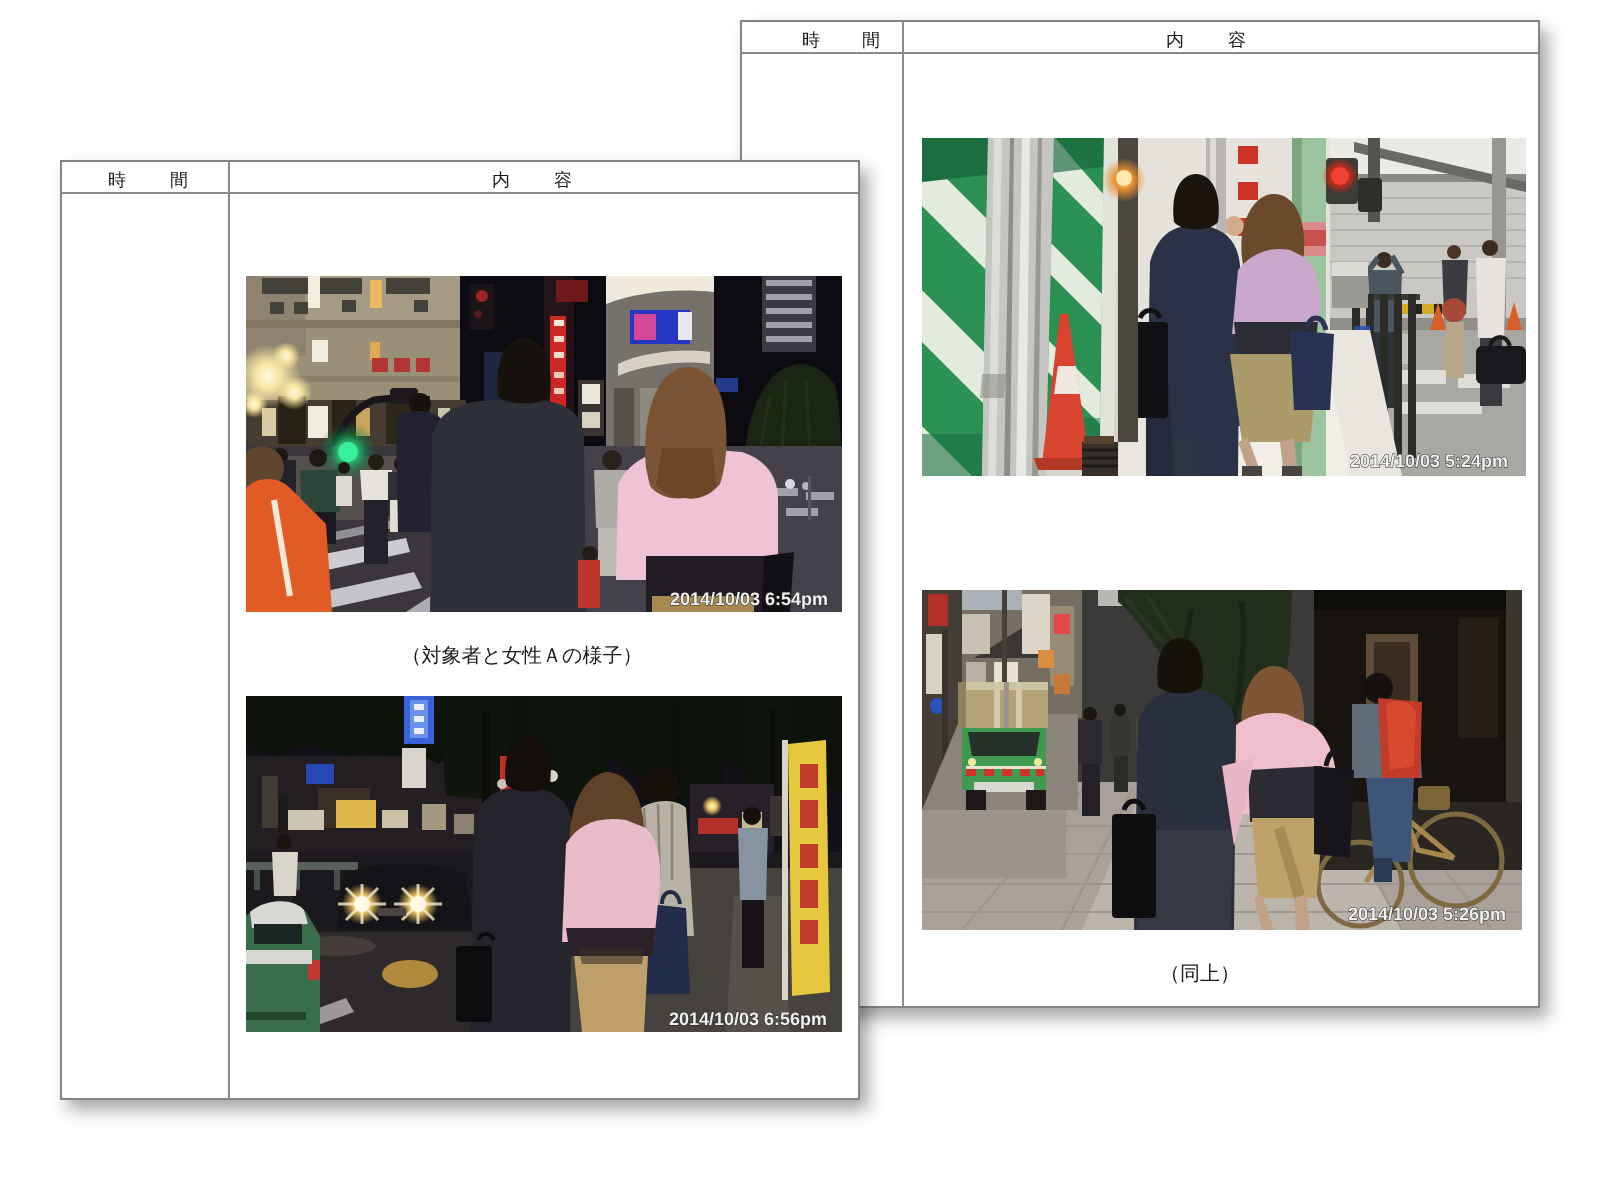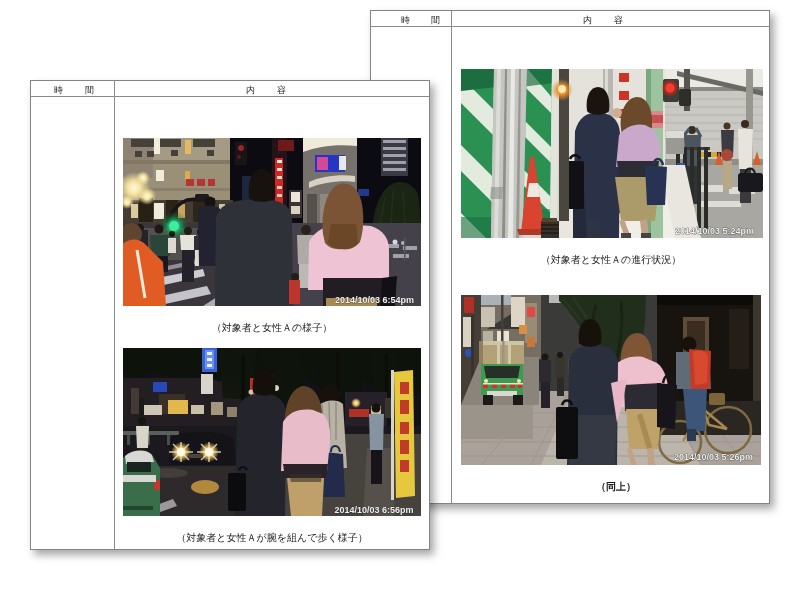--- a/index.html
+++ b/index.html
@@ -203,21 +203,20 @@
     <path d="M66 128 L79 128 L77 114 L68 114 Z" fill="#f0e8e0"></path>
     <path d="M56 160 L88 160 L86 166 L58 166 Z" fill="#b03824"></path>
 
     <rect x="80" y="152" width="18" height="17" fill="#38302a"></rect>
     <rect x="81" y="149" width="15" height="4" fill="#55432f"></rect>
     <path d="M80 156 L98 156 M80 160 L98 160 M80 164 L98 164" stroke="#1e1a16" stroke-width="1.5"></path>
 
     <text x="293" y="164.5" font-family="Liberation Sans, sans-serif" font-size="9" font-weight="bold" fill="#f0f0f0" text-anchor="end" stroke="#222" stroke-width="0.5" paint-order="stroke">2014/10/03 5:24pm</text>
   </svg>
   </div>
-  <div class="cap" style="left:240px;top:242px;">（対象者と女性Ａの進行状況）</div>
 
   <div class="photo" id="ph4" style="left:90px;top:284px;width:361px;height:170px;">
   <svg width="300" height="170" viewBox="0 0 300 170">
     <rect width="300" height="170" fill="#3a3a38"></rect>
 
     <path d="M0 170 L64 96 L230 96 L300 170 Z" fill="#a9a199"></path>
     <rect x="0" y="130" width="300" height="40" fill="#aaa29a"></rect>
     <path d="M80 170 L110 100 L200 100 L240 170 Z" fill="#bcb5ab"></path>
     <g stroke="#999288" stroke-width="1" opacity="0.8">
       <line x1="20" y1="170" x2="80" y2="100"></line>
@@ -324,21 +323,21 @@
     <path d="M106 120 L156 120 L154 170 L108 170 Z" fill="#343944"></path>
 
     <path d="M150 88 L166 84 L162 106 L156 128 Z" fill="#e9b6c6"></path>
 
     <rect x="95" y="112" width="22" height="52" rx="2" fill="#0e0d10"></rect>
     <path d="M101 110 C103 104 109 104 111 110" stroke="#0e0d10" stroke-width="2.5" fill="none"></path>
 
     <text x="292" y="165" font-family="Liberation Sans, sans-serif" font-size="9" font-weight="bold" fill="#f0f0f0" text-anchor="end" stroke="#222" stroke-width="0.5" paint-order="stroke">2014/10/03 5:26pm</text>
   </svg>
   </div>
-  <div class="cap" style="left:245px;top:469px;font-weight:bold;">（同上）</div>
+  <div class="cap" style="left:229px;top:469px;">（同上）</div>
 </div>
 
 <div class="page" id="pageL" style="left:30px;top:80px;width:398px;height:468px;">
   <div class="hline" style="top:15px;"></div>
   <div class="vline" style="left:83px;"></div>
   <span class="hdrtxt" style="left:23px;top:2.5px;">時</span>
   <span class="hdrtxt" style="left:54px;top:2.5px;">間</span>
   <span class="hdrtxt" style="left:215px;top:2.5px;">内</span>
   <span class="hdrtxt" style="left:246px;top:2.5px;">容</span>
 
@@ -505,21 +504,21 @@
 
     <path d="M259 140 L274 138 L272 168 L258 168 Z" fill="#121014"></path>
 
     <circle cx="8" cy="96" r="11" fill="#5f452f"></circle>
     <path d="M0 168 L0 106 C6 100 16 100 22 106 L40 124 L43 168 Z" fill="#e05c24"></path>
     <path d="M14 112 L22 160" stroke="#f2ead8" stroke-width="3" fill="none"></path>
 
     <text x="291" y="164.5" font-family="Liberation Sans, sans-serif" font-size="9" font-weight="bold" fill="#f0f0f0" text-anchor="end" stroke="#222" stroke-width="0.5" paint-order="stroke">2014/10/03 6:54pm</text>
   </svg>
   </div>
-  <div class="cap" style="left:241px;top:240px;">（対象者と女性Ａの様子）</div>
+  <div class="cap" style="left:230px;top:240px;">（対象者と女性Ａの様子）</div>
 
   <div class="photo" id="ph2" style="left:92px;top:267px;width:298px;height:162px;">
   <svg width="298" height="168" viewBox="0 0 298 168">
     <defs>
       <radialGradient id="p2head" cx="50%" cy="50%" r="50%">
         <stop offset="0%" stop-color="#fff8d0"></stop>
             <stop offset="45%" stop-color="#e8c060"></stop>
         <stop offset="100%" stop-color="#e8c060" stop-opacity="0"></stop>
       </radialGradient>
     </defs>
@@ -631,14 +630,13 @@
       <rect x="277" y="34" width="9" height="12"></rect>
       <rect x="277" y="52" width="9" height="14"></rect>
       <rect x="277" y="74" width="9" height="12"></rect>
       <rect x="277" y="92" width="9" height="14"></rect>
       <rect x="277" y="112" width="9" height="12"></rect>
     </g>
 
     <text x="290.5" y="164.5" font-family="Liberation Sans, sans-serif" font-size="9" font-weight="bold" fill="#f0f0f0" text-anchor="end" stroke="#222" stroke-width="0.5" paint-order="stroke">2014/10/03 6:56pm</text>
   </svg>
   </div>
-  <div class="cap" style="left:241px;top:450px;">（対象者と女性Ａが腕を組んで歩く様子）</div>
 </div>
 
 </body></html>

